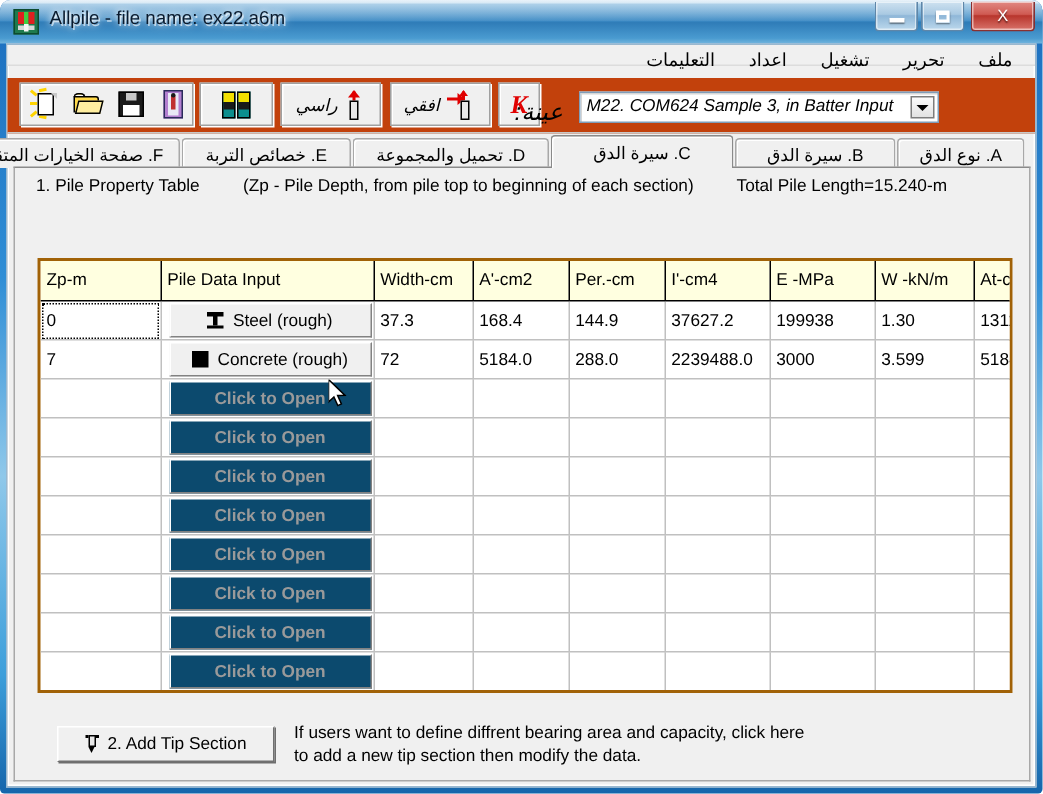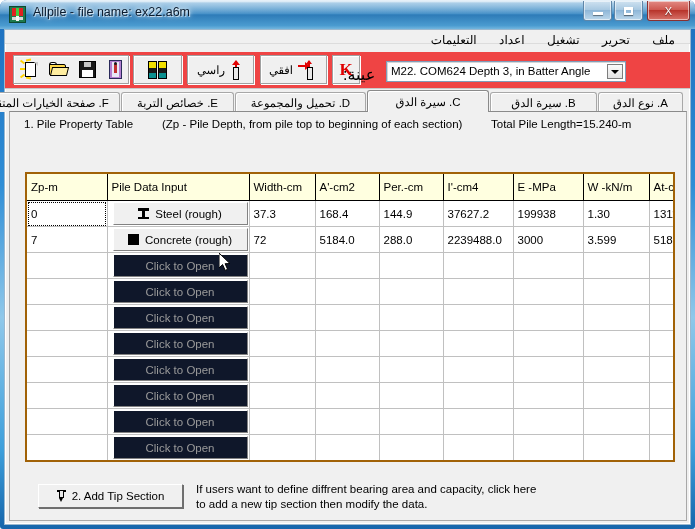--- a/index.html
+++ b/index.html
@@ -113,22 +113,23 @@
     color: #000;
     padding: 3px 9px 2px 9px;
     line-height: 15px;
     white-space: nowrap;
   }
 
   
   #toolbar {
     position: absolute; left: 0; top: 22px;
     width: 685px; height: 36px;
-    background: #ef4444;
+    background: #c2410c;
     border-bottom: 1px solid #c8c8c8;
+    font-style: italic;
   }
   .tb-group {
     position: absolute; top: 3px;
     height: 29px;
     border: 1px solid #a0a0a0;
     background: #f0f0f0;
     box-sizing: border-box;
     box-shadow: inset 1px 1px 0 #ffffff, 1px 1px 0 #ffffff;
   }
   #tbg1 { left: 8px; width: 116px; }
@@ -326,21 +327,21 @@
     height: 23px;
     margin: 0 1px;
     background: #f0f0f0;
     border: 1px solid #828282;
     border-top-color: #ffffff;
     border-left-color: #ffffff;
     box-sizing: border-box;
     font-size: 11.5px;
     color: #000;
   }
-  .grid-btn.empty { color: #9a9a9a; background: #0f172a; }
+  .grid-btn.empty { color: #9a9a9a; background: #0c4a6e; font-weight: bold; }
   .sym-steel {
     position: relative; width: 11px; height: 11px; display: inline-block;
   }
   .sym-steel::before {
     content:''; position:absolute; left:0; top:0; width:11px; height:2.5px; background:#000;
   }
   .sym-steel::after {
     content:''; position:absolute; left:0; bottom:0; width:11px; height:2.5px; background:#000;
   }
   .sym-steel i { position:absolute; left:4px; top:2px; width:3px; height:7px; background:#000; }
@@ -492,21 +493,21 @@
       </div>
 
       <div class="tb-group" id="tbg5">
         <div class="tb-btn" style="left:1px; width:24px;">
           <span class="tb-k">K</span>
         </div>
       </div>
 
       <div id="sample-label">عينة:</div>
       <div id="sample-combo">
-        <span class="txt">M22. COM624 Depth 3, in Batter Angle</span>
+        <span class="txt">M22. COM624 Sample 3, in Batter Input</span>
         <span class="arrow-btn">
             <i></i>
           </span>
       </div>
     </div>
 
     <div id="tabstrip">
       <div class="tab" style="left:589px; width:85px;">A. نوع الدق</div>
       <div class="tab" style="left:481px; width:107px;">B. سيرة الدق</div>
       <div class="tab active" style="left:358px; width:122px;">C. سيرة الدق</div>

